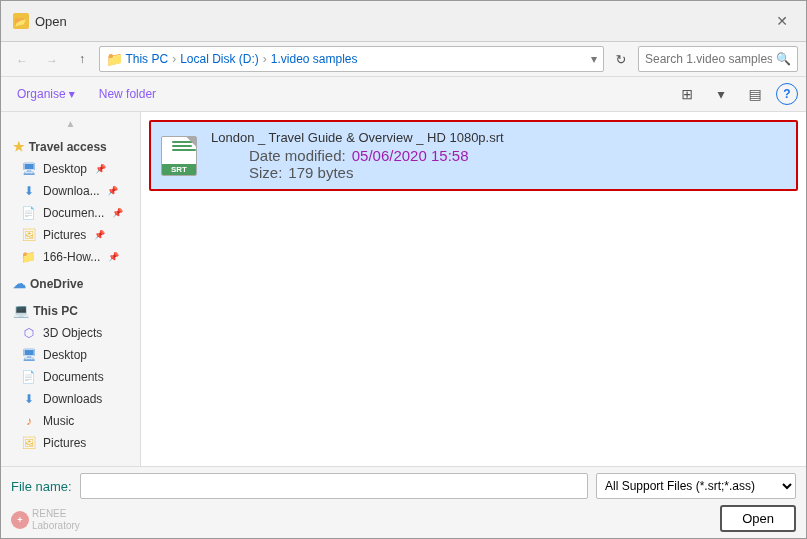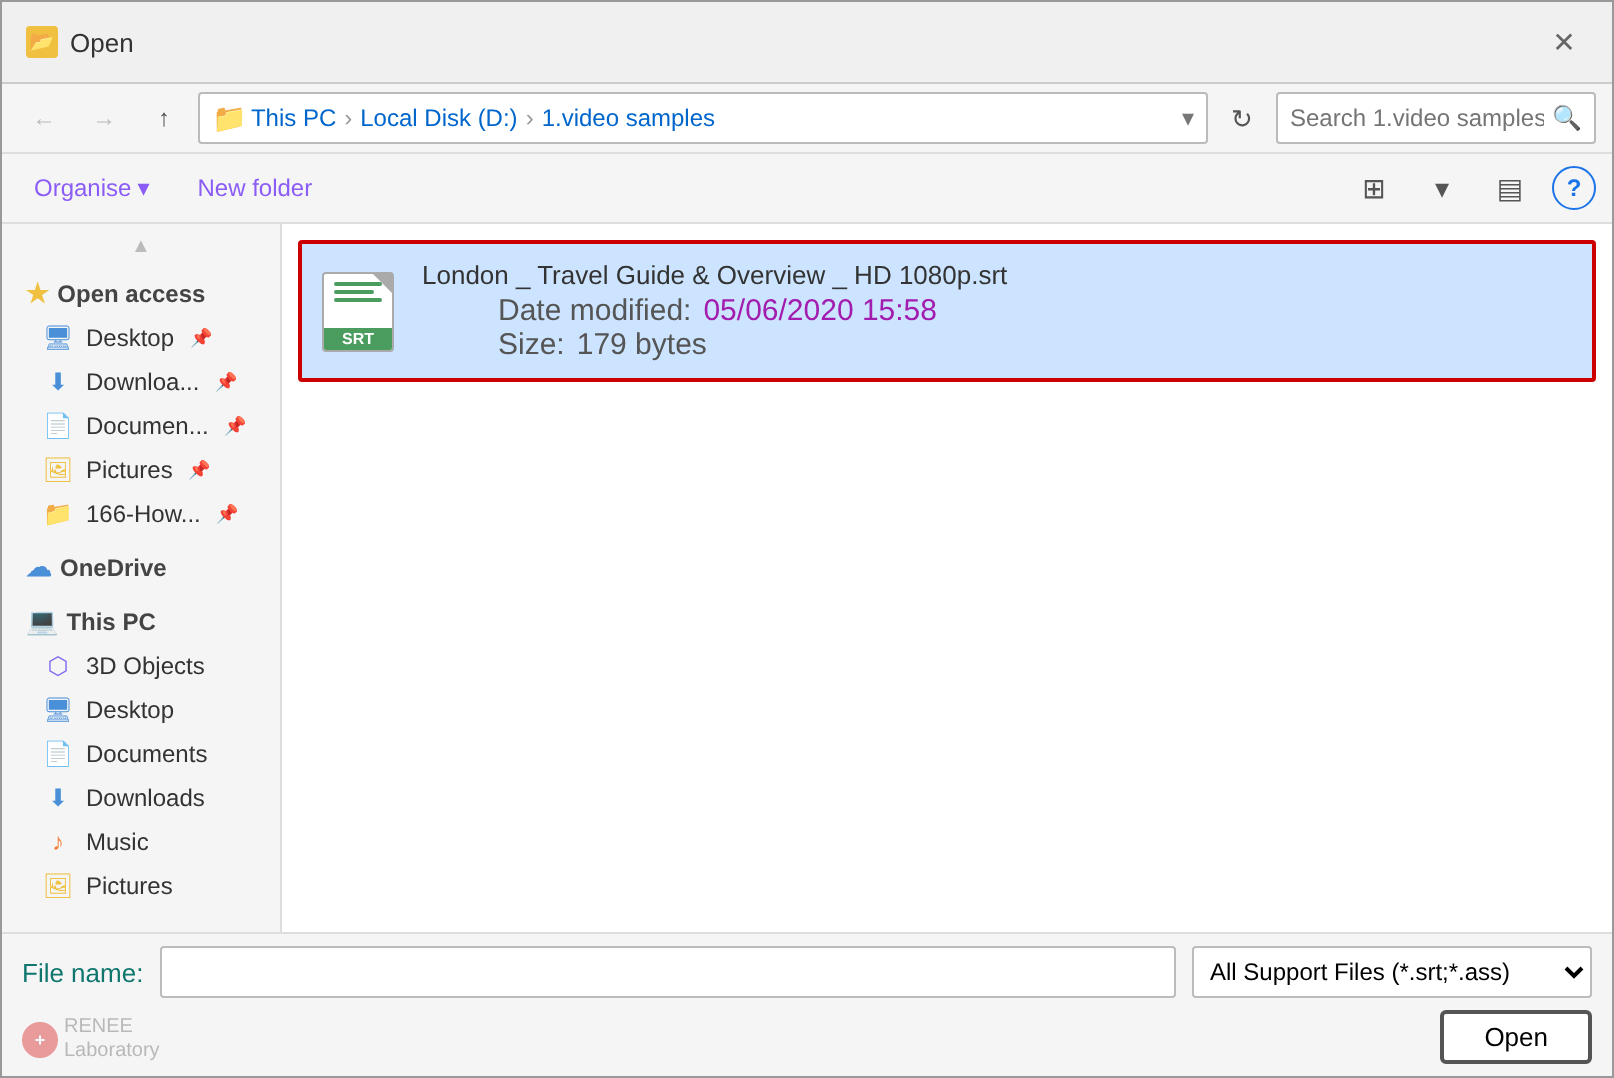--- a/index.html
+++ b/index.html
@@ -246,21 +246,21 @@
     }
     .file-icon-doc {
       width: 36px;
       height: 40px;
       background: #fff;
       border: 1.5px solid #aaa;
       border-radius: 2px;
       position: relative;
       display: flex;
       flex-direction: column;
-      align-items: center;
+      align-items: flex-end;
       padding-top: 4px;
     }
     .file-icon-doc::before {
       content: '';
       position: absolute;
       top: 0;
       right: 0;
       width: 10px;
       height: 10px;
       background: #aaa;
@@ -440,21 +440,21 @@
   <div class="main-content">
 
     <div class="sidebar">
 
       <div style="display:flex; justify-content:center; padding: 2px;">
         <span style="font-size:10px; color:#bbb;">▲</span>
       </div>
 
       <div class="sidebar-section-label">
         <span style="color:#f0c040; font-size:13px;">★</span>
-        <span>Open access</span>
+        <span>Travel access</span>
       </div>
 
       <div class="sidebar-item">
         <div class="sidebar-item-icon icon-desktop">🖥</div>
         <span>Desktop</span>
         <span class="sidebar-pin">📌</span>
       </div>
       <div class="sidebar-item">
         <div class="sidebar-item-icon icon-download">⬇</div>
         <span>Downloa...</span>

